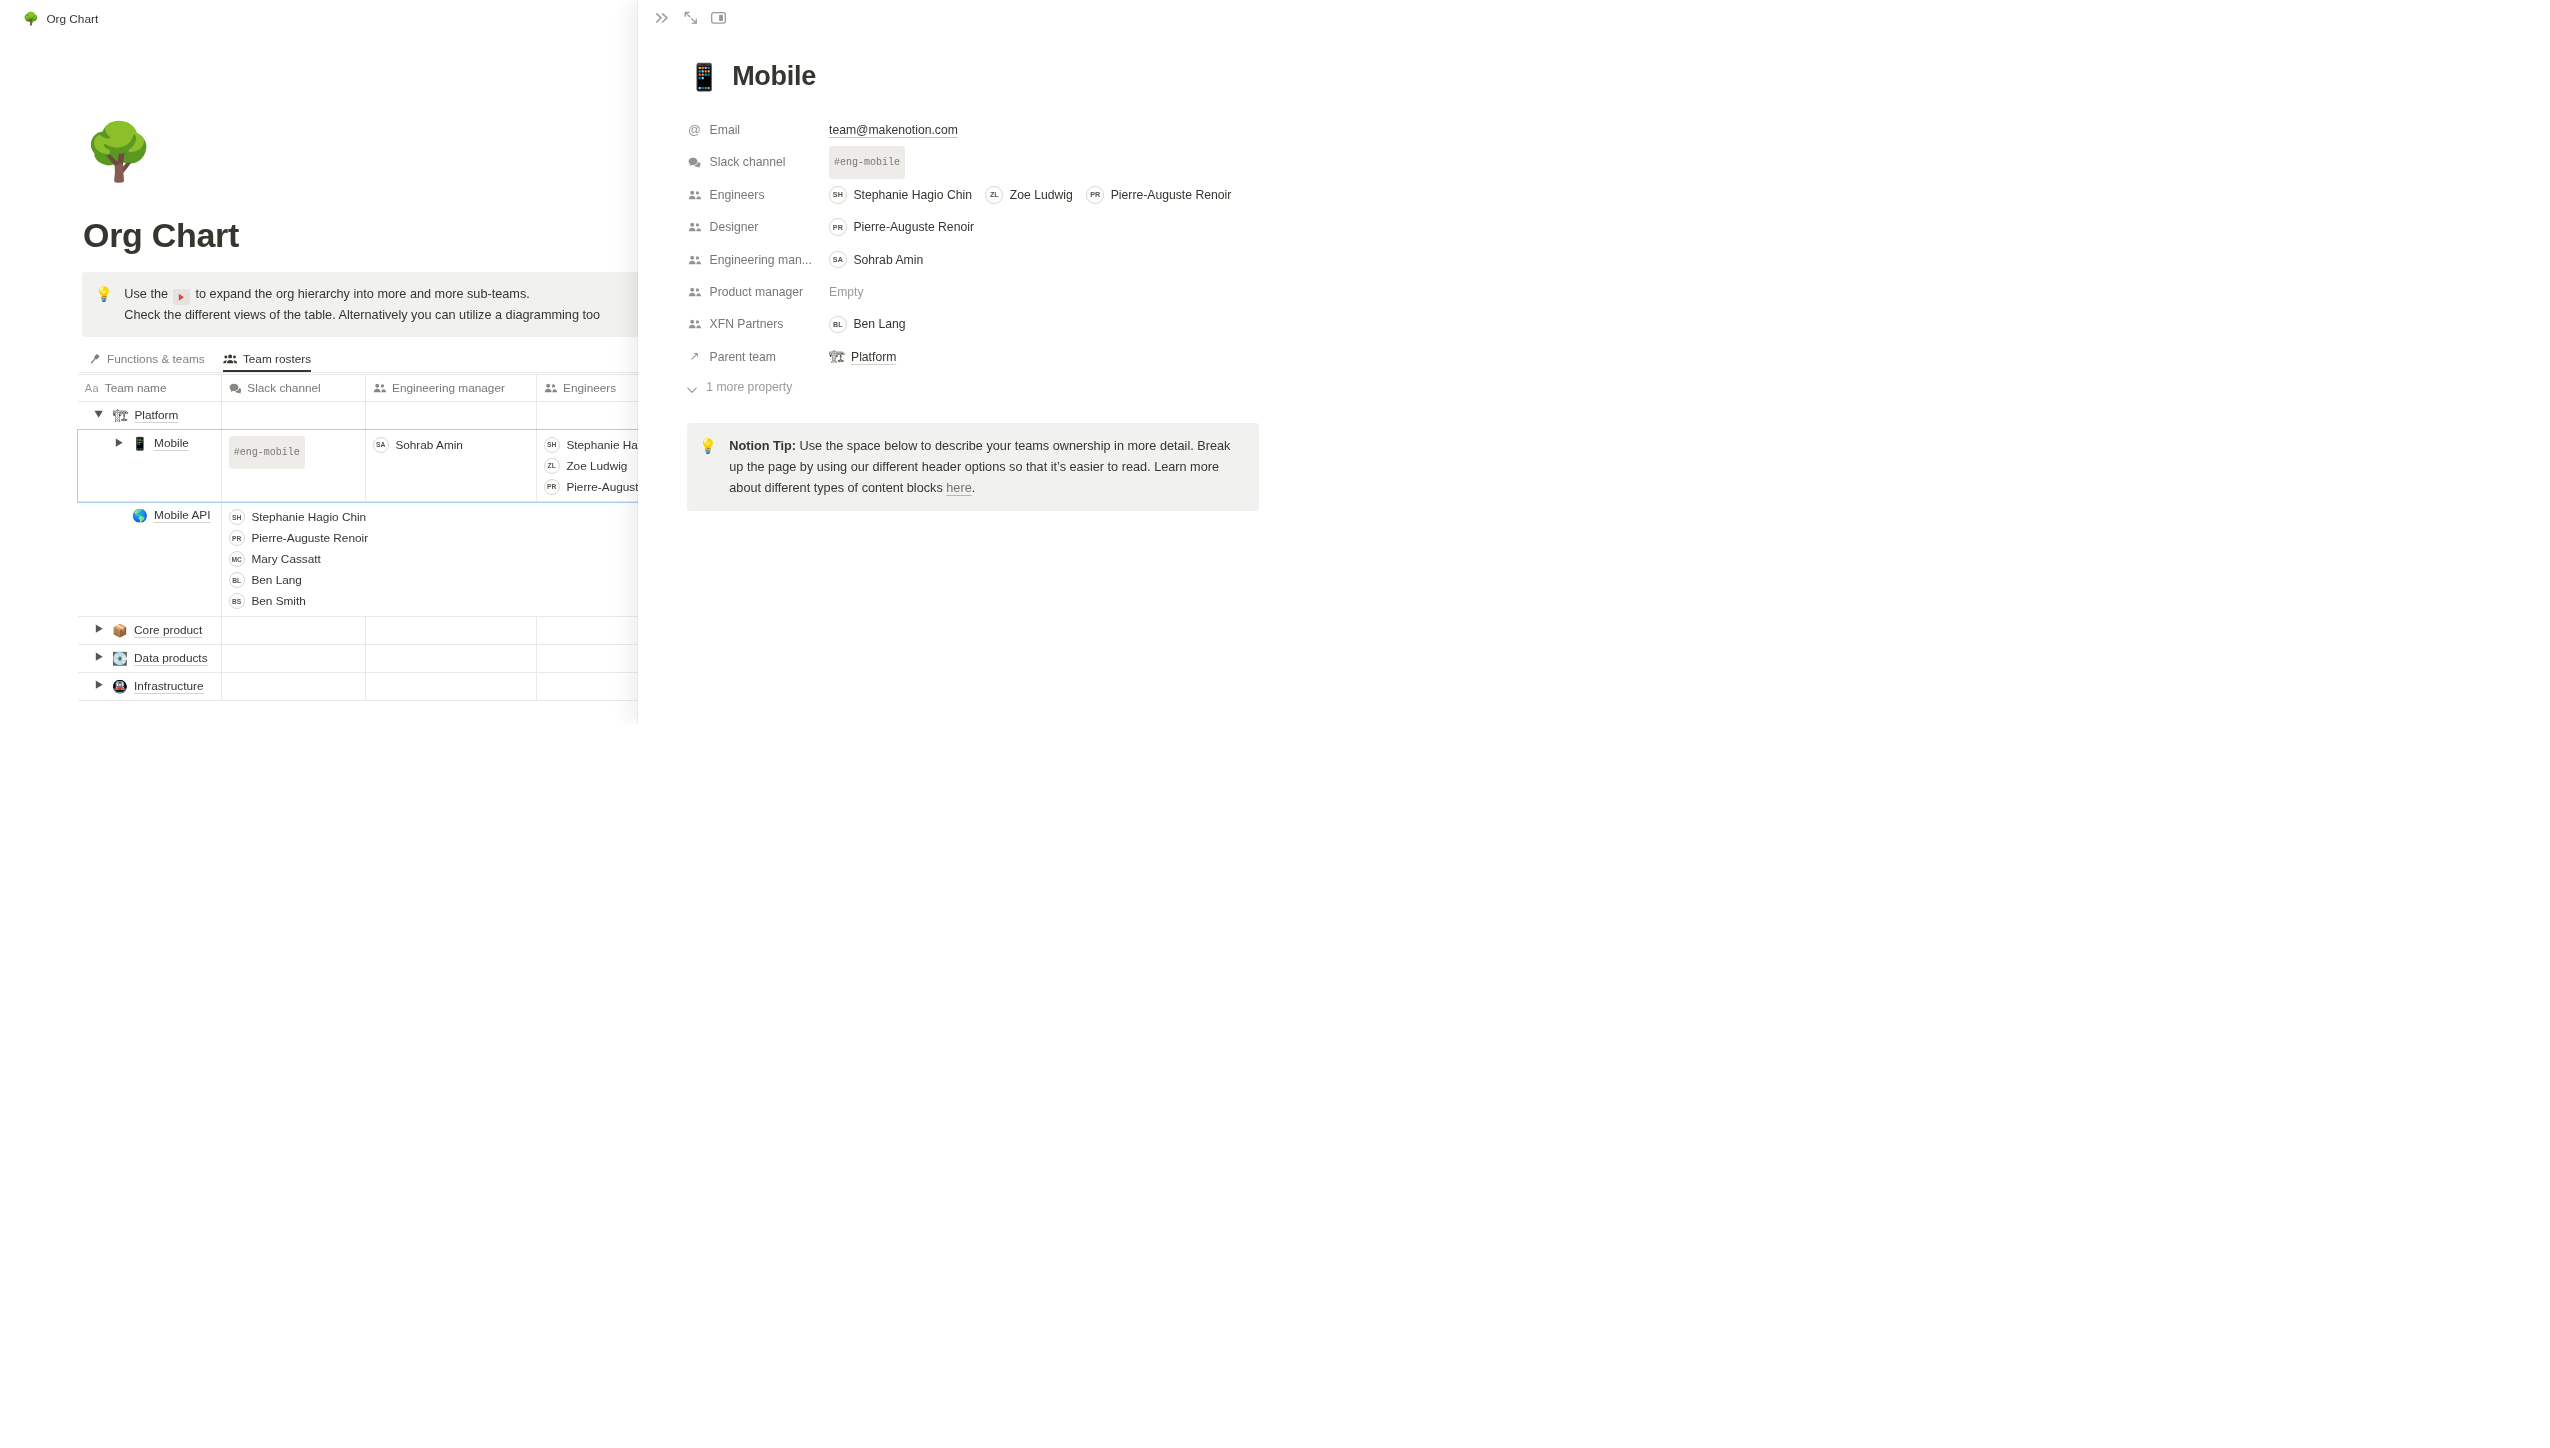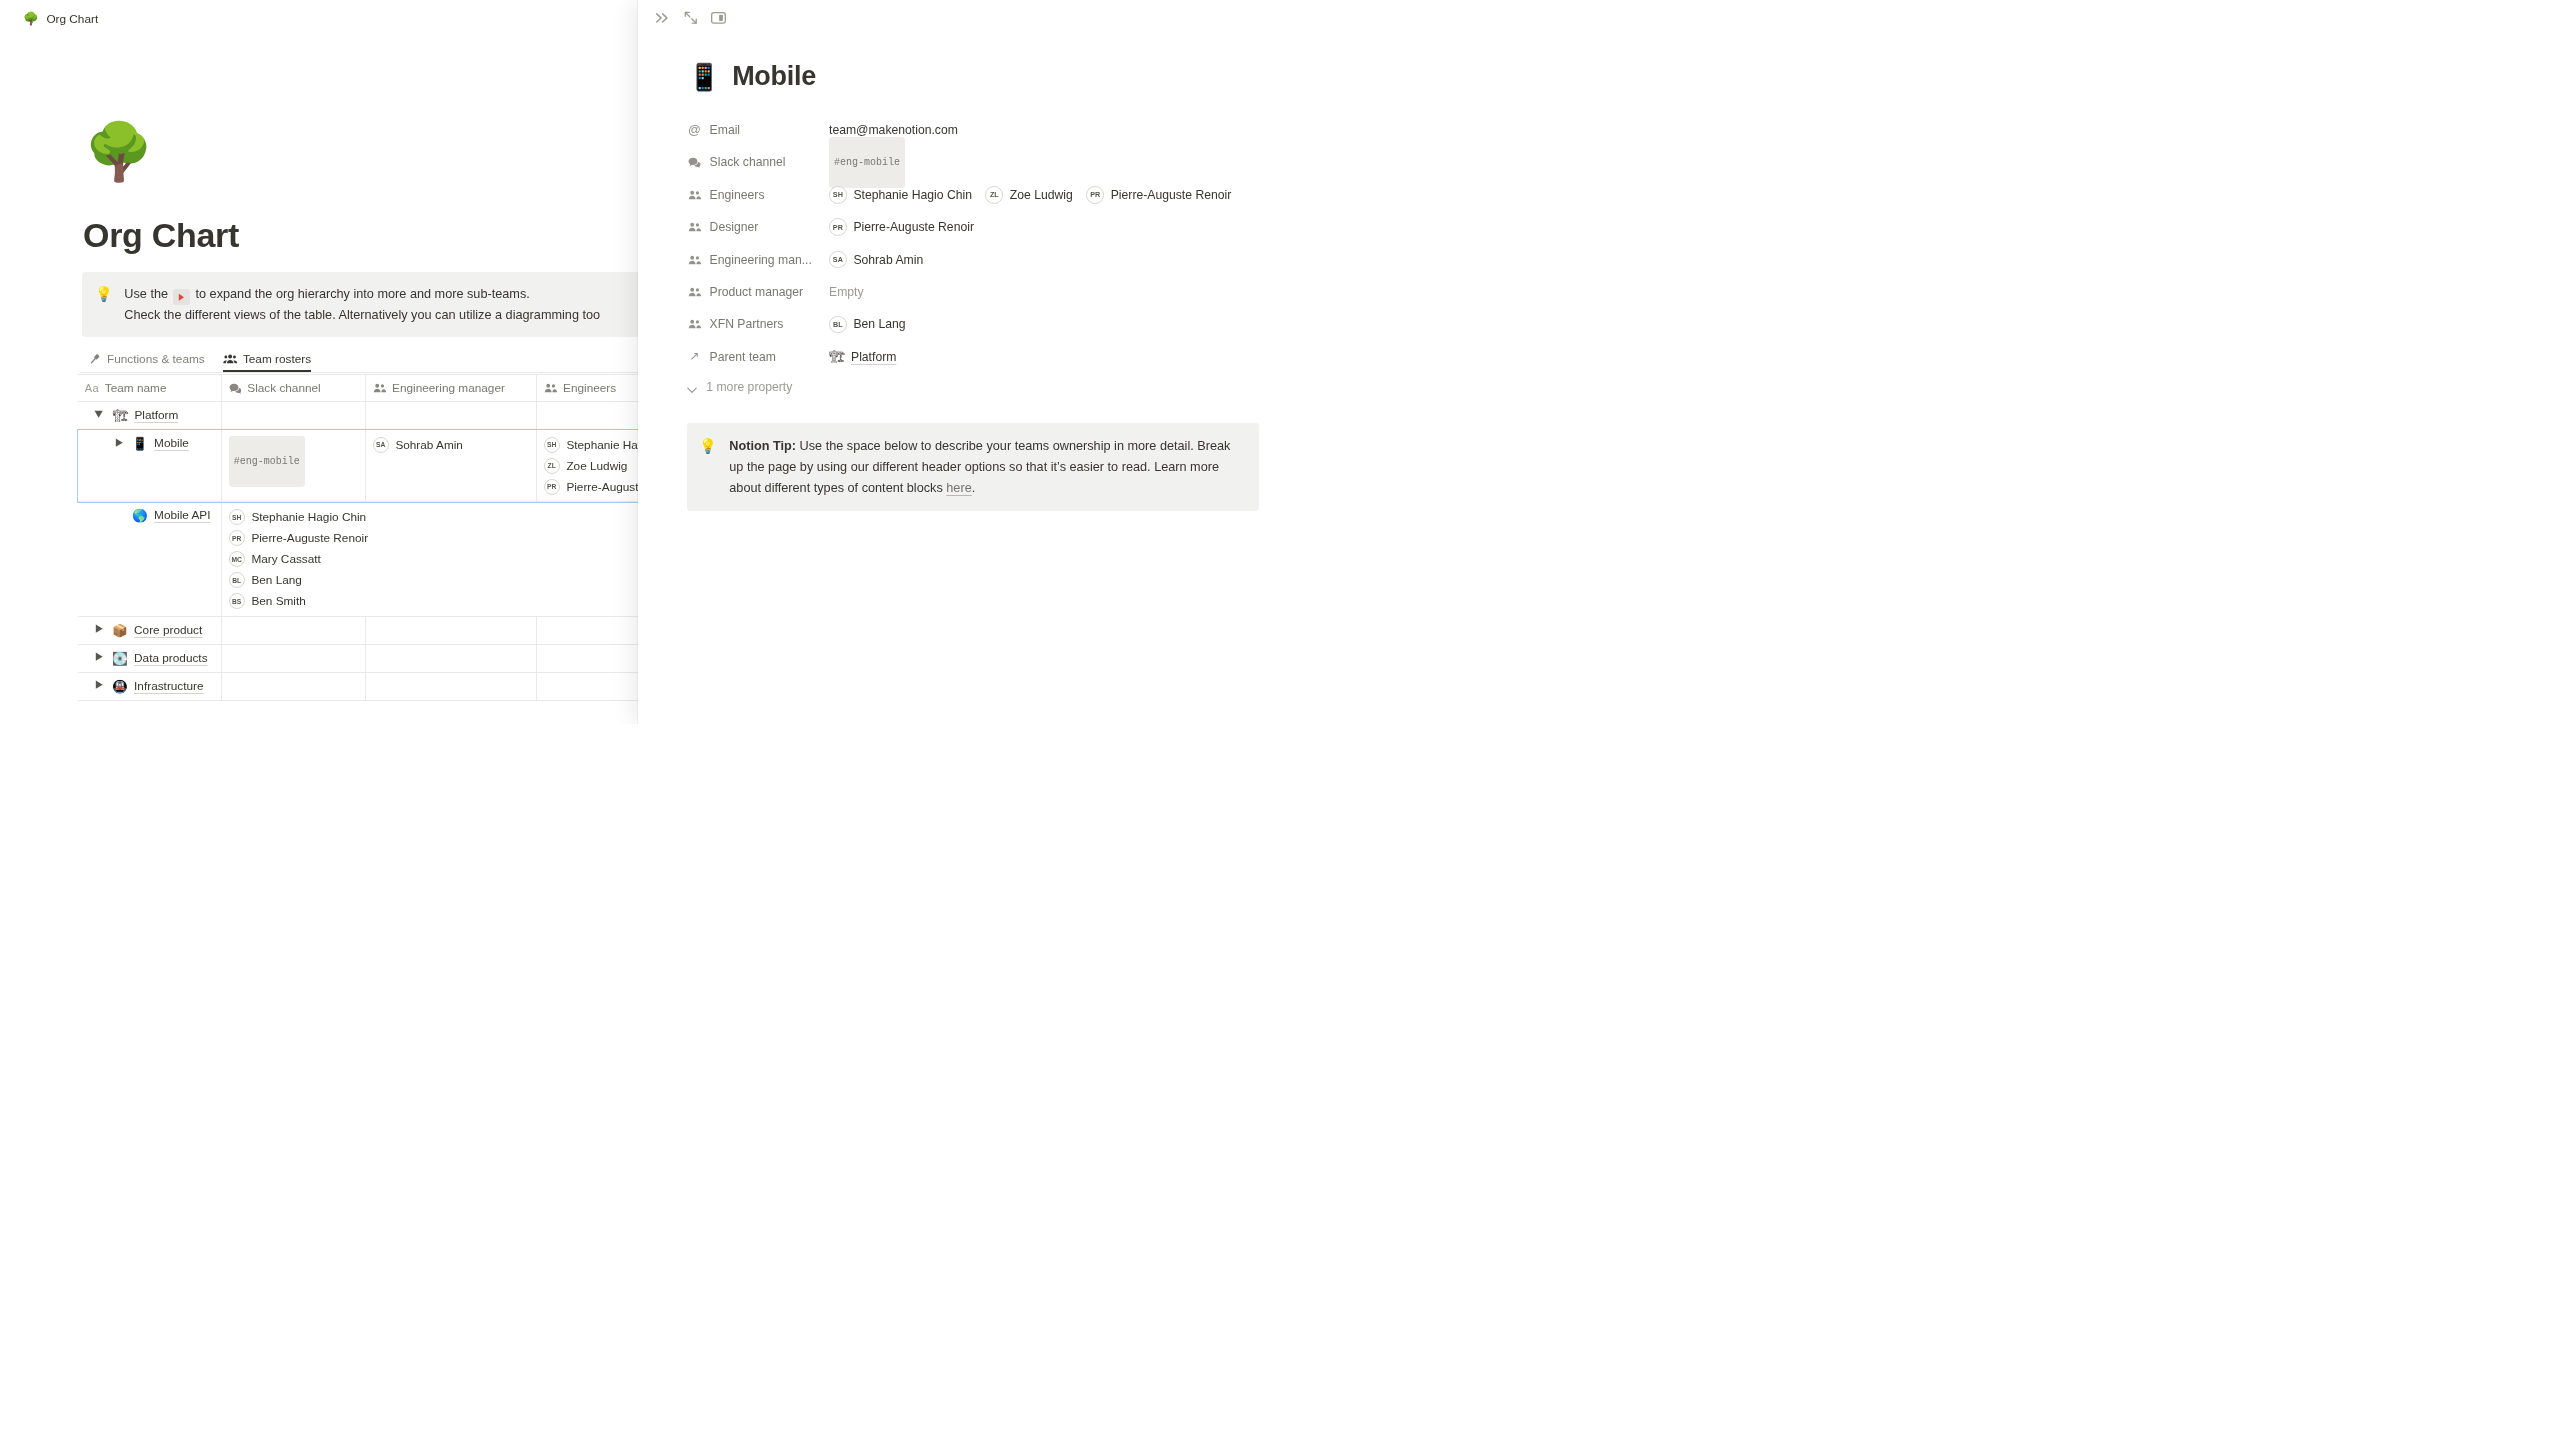--- a/index.html
+++ b/index.html
@@ -38,21 +38,21 @@
   .hcell{display:flex;align-items:center;gap:5.9px;color:#888782}
   .hcell .hlabel{color:var(--gray,#787774)}
   .aa{font-size:11px;letter-spacing:0.4px;color:#9B9A97}
   .team-cell{display:flex;align-items:flex-start;padding-top:5.9px;gap:0}
   .team-cell.lvl0{padding-left:15px}
   .team-cell.lvl1{padding-left:35px}
   .row-toggle{width:11.8px;margin-right:7.6px;margin-top:1.7px;display:flex;align-items:center;justify-content:center;color:#57564F;cursor:pointer;background:none;border:none;padding:0}
   .toggle-spacer{width:19.4px}
   .team-emoji{font-size:12.7px;margin-right:5.9px;line-height:16px}
   .team-link{font-weight:500;color:var(--text,#37352F);text-decoration:underline;text-decoration-color:rgba(55,53,47,.22);text-decoration-thickness:1.3px;text-underline-offset:3px;white-space:nowrap;cursor:pointer}
-  .chip{display:inline-block;background:var(--chip,#EDECE9);border-radius:3.4px;padding:20px 5px;font-family:"Liberation Mono",monospace;font-size:10px;color:var(--gray,#787774);white-space:nowrap}
+  .chip{display:inline-block;background:var(--chip,#EDECE9);border-radius:3.4px;padding:11px 5px;font-family:"Liberation Mono",monospace;font-size:10px;color:var(--gray,#787774);white-space:nowrap}
   .chip-cell{padding-top:5.9px}
   .person{display:flex;align-items:center;gap:6.7px;height:21px;white-space:nowrap;cursor:pointer}
   .avatar{flex:none;width:16px;height:16px;border-radius:50%;background:#fff;border:0.8px solid #D8D6D1;box-sizing:border-box;display:flex;align-items:center;justify-content:center;font-size:6.7px;font-weight:700;color:#55544E}
   .persons-cell{padding-top:4.2px;display:flex;flex-direction:column}
 
   
   .panel{position:absolute;left:638px;top:0;width:638px;height:724px;background:#fff;z-index:5;
     box-shadow:-0.8px 0 0 rgba(0,0,0,.05),-6.7px 0 20px rgba(0,0,0,.07)}
   .panel-toolbar{position:absolute;left:16px;top:9.3px;display:flex;gap:11px;color:#9B9A97}
   .pt-btn{width:17px;height:17px;display:flex;align-items:center;justify-content:center;cursor:pointer;background:none;border:none;padding:0;color:#9B9A97}
@@ -63,21 +63,21 @@
   .props{position:absolute;left:49px;top:120px;width:572px}
   .prop-row{display:flex;align-items:center;height:20px;margin-bottom:12.4px}
   .prop-label{width:142px;flex:none;display:flex;align-items:center;gap:7.6px;color:var(--gray,#787774);font-size:12.2px;cursor:pointer}
   .prop-icon{width:15px;flex:none;display:flex;align-items:center;justify-content:center;color:#93928E}
   .at-glyph{font-size:12.7px;line-height:1}
   .arrow-glyph{font-size:11.8px;line-height:1}
   .prop-value{font-size:12.2px;display:flex;align-items:center;min-width:0}
   .prop-value .persons{display:flex;gap:13.5px}
   .prop-value .person{font-size:12.2px}
   .prop-value .avatar{width:17.7px;height:17.7px;font-size:7.2px}
-  .value-link{color:var(--text,#37352F);text-decoration-color:#C7C5BF;text-underline-offset:2.5px;cursor:pointer}
+  .value-link{color:var(--text,#37352F);text-decoration:underline;text-decoration-color:#C7C5BF;text-underline-offset:2.5px;cursor:pointer}
   .value-empty{color:#9B9A97}
   .page-value{display:flex;align-items:center;gap:5.9px;cursor:pointer}
   .page-value .emoji{font-size:12.7px}
 
   .more-props{position:absolute;left:49px;top:380px;display:flex;align-items:flex-end;gap:9.3px;color:#9B9A97;font-size:12.2px;cursor:pointer}
 
   .tip{position:absolute;left:49px;top:423px;width:572px;box-sizing:border-box;background:var(--callout,#F1F1EF);border-radius:3.4px;padding:12.7px 15px 12.7px 12.7px;display:flex;gap:11.8px}
   .tip .bulb{font-size:14.3px;line-height:21px}
   .tip-text{font-size:12.7px;line-height:21px}
   .here-link{color:#73726E;text-decoration:underline;text-decoration-color:#B9B7B1;text-underline-offset:2.5px;cursor:pointer}

